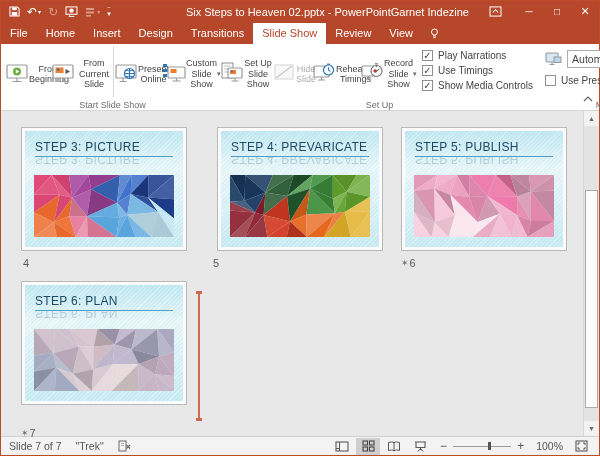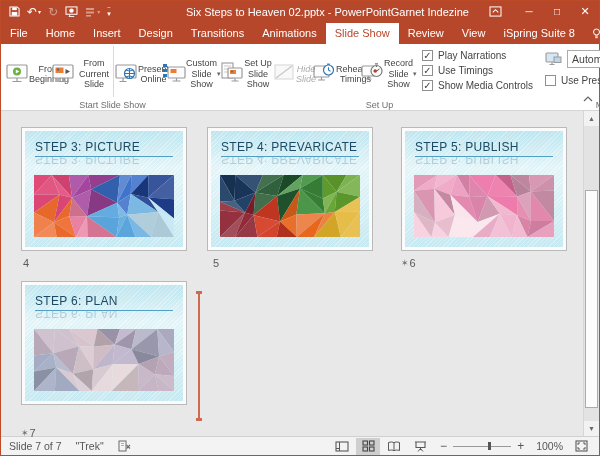--- a/index.html
+++ b/index.html
@@ -132,25 +132,23 @@
       <span class="winbtn" style="font-size:11px;">✕</span>
     </div>
   </div>
 
   <div class="tabs">
     <div class="tab"><span>File</span></div>
     <div class="tab"><span>Home</span></div>
     <div class="tab"><span>Insert</span></div>
     <div class="tab"><span>Design</span></div>
     <div class="tab"><span>Transitions</span></div>
-    <div class="tab"><span>Animations</span></div>
     <div class="tab active"><span>Slide Show</span></div>
     <div class="tab"><span>Review</span></div>
     <div class="tab"><span>View</span></div>
-    <div class="tab"><span>iSpring Suite 8</span></div>
     <div class="tab tab-iconbtn">
       <svg width="9" height="12" viewBox="0 0 9 12">
           <circle cx="4.5" cy="4" r="3" fill="none" stroke="#fff" stroke-width="1"></circle>
           <path d="M3 8h3M3.3 9.7h2.4" stroke="#fff" stroke-width="1"></path>
         </svg>
 
     </div>
     <div class="tab-spacer"></div>
 
   </div>
@@ -223,21 +221,21 @@
                 <rect x="2" y="2" width="11" height="15" fill="#FDFDFD" stroke="#9A9A9A" stroke-width="1.1"></rect>
                 <path d="M4 5h7M4 8h7M4 11h4" stroke="#C9C9C9" stroke-width="1"></path>
                 <rect x="8" y="7" width="14" height="10" rx="1" fill="#FDFDFD" stroke="#9A9A9A" stroke-width="1.2"></rect>
                 <rect x="10" y="9" width="6" height="4" fill="#ED7D31"></rect>
                 <circle cx="12" cy="10.5" r="1" fill="#2E75B6"></circle>
                 <path d="M15 17v3M11.5 20h7" stroke="#9A9A9A" stroke-width="1.2"></path>
               </svg>
           </span>
           <span class="rlabel">Set Up Slide Show</span>
         </div>
-        <div class="rbtn disabled" style="width:40px;font-style:italic;">
+        <div class="rbtn disabled" style="width:40px;">
           <span class="ricon">
             <svg width="24" height="24" viewBox="0 0 24 24">
                 <rect x="3" y="4" width="18" height="14" fill="#F2F2F2" stroke="#ABABAB" stroke-width="1.1"></rect>
                 <path d="M4 17L20 5" stroke="#8A8A8A" stroke-width="1.4"></path>
               </svg>
           </span>
           <span class="rlabel">Hide Slide</span>
         </div>
         <div class="rbtn" style="width:48px;">
           <span class="ricon">
@@ -369,21 +367,21 @@
               <polygon points="124.2,37.0 140.0,62.0 117.1,62.0" fill="rgb(171,201,214)"></polygon>
             </svg>
           </div>
       </div>
     </div>
     <div class="slide-num" style="left:22px; top:146px;">
 
       <span>4</span>
     </div>
 
-    <div class="slide-card" style="left:206px; top:16px;">
+    <div class="slide-card" style="left:216px; top:16px;">
       <div class="slide-inner">
         <div class="slide-title-wrap">
           <div class="slide-title">STEP 4: PREVARICATE</div>
           <div class="slide-title-reflect">STEP 4: PREVARICATE</div>
         </div>
         <div class="slide-art-box">
             <svg viewBox="0 0 140 62" preserveAspectRatio="none">
               <polygon points="0.0,0.0 15.3,0.0 14.5,25.7" fill="rgb(22,48,81)"></polygon>
               <polygon points="0.0,0.0 14.5,25.7 0.0,26.8" fill="rgb(43,72,109)"></polygon>
               <polygon points="15.3,0.0 42.8,0.0 35.4,17.4" fill="rgb(53,81,116)"></polygon>

